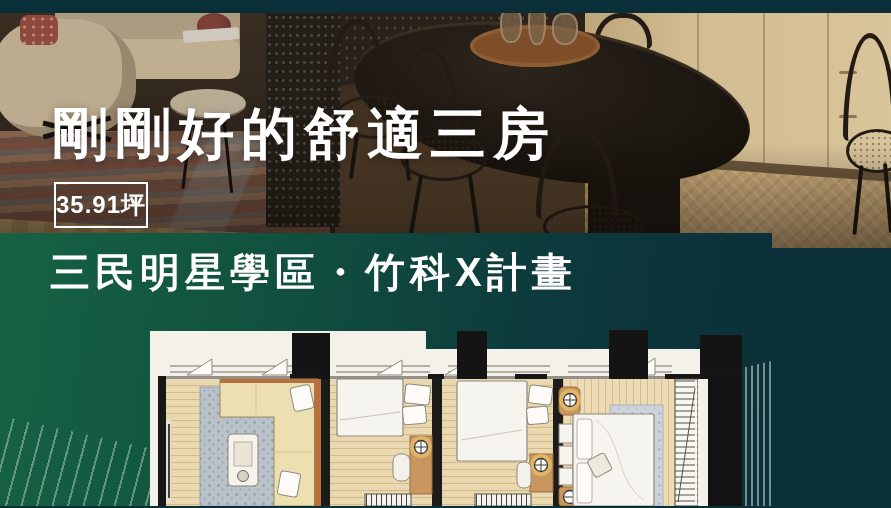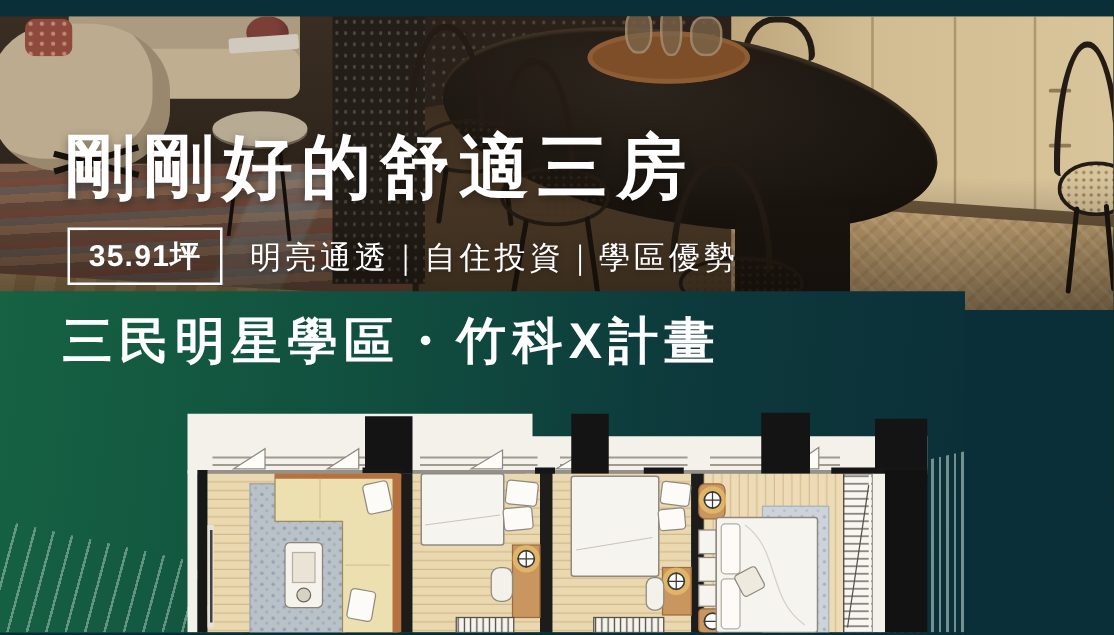--- a/index.html
+++ b/index.html
@@ -67,21 +67,21 @@
     background-image:radial-gradient(rgba(70,52,28,.45) 1px,transparent 1.6px);background-size:6px 6px;}
   .leg{width:4px;background:#1a140e;border-radius:2px;}
   .ph-shade{left:0;top:0;width:891px;height:235px;
     background:linear-gradient(180deg,rgba(0,0,0,0) 55%,rgba(15,10,6,.5) 100%);}
 
   
   .hero-title{left:52px;top:84px;margin:0;color:var(--text-white,#fff);font-size:56px;font-weight:bold;
     letter-spacing:7px;white-space:nowrap;text-shadow:0 2px 8px rgba(0,0,0,.35);z-index:5;}
   .hero-meta{left:54px;top:169px;display:flex;gap:22px;align-items:center;z-index:5;position:absolute;}
   .area-badge{position:static;border:2px solid #fff;color:#fff;font-size:24px;font-weight:bold;
-    padding:5px 15px;letter-spacing:1px;white-space:nowrap;}
+    padding:5px 0;letter-spacing:1px;white-space:nowrap;}
   .tagline{position:static;color:#fff;font-size:25px;letter-spacing:3px;white-space:nowrap;
     text-shadow:0 1px 5px rgba(0,0,0,.35);}
 
   
   .location{left:0;top:233px;width:772px;height:273px;overflow:hidden;
     background:linear-gradient(97deg,var(--green-left,#166243) 0%,#11503f 36%,#0d3a3c 68%,var(--green-right,#0b2f38) 100%);}
   .loc-title{left:50px;top:12px;margin:0;color:#fff;font-size:40px;font-weight:bold;
     letter-spacing:5px;white-space:nowrap;z-index:4;}
   .deco-left{left:0;top:175px;width:200px;height:98px;
     background:repeating-linear-gradient(105deg,rgba(214,233,225,.40) 0 2px,transparent 2px 15px);
@@ -148,21 +148,20 @@
     <div class="hoop" style="left:843px;top:20px;width:54px;height:108px;"></div>
     <div class="seat" style="left:846px;top:116px;width:62px;height:44px;"></div>
     <div class="leg" style="left:856px;top:152px;height:70px;transform:rotate(6deg);"></div>
     <div class="leg" style="left:886px;top:150px;height:70px;transform:rotate(-5deg);"></div>
 
     <div class="ph-shade"></div>
 
     <h1 class="hero-title">剛剛好的舒適三房</h1>
     <div class="hero-meta">
       <span class="area-badge">35.91坪</span>
-      <span class="tagline">明亮通透｜自住投資｜學區優勢</span>
     </div>
   </section>
 
   <section class="location">
     <h2 class="loc-title">三民明星學區・竹科X計畫</h2>
     <div class="deco-left"></div>
     <div class="deco-right"></div>
 
     <svg class="floorplan" viewBox="0 0 598 176">
       <defs>

